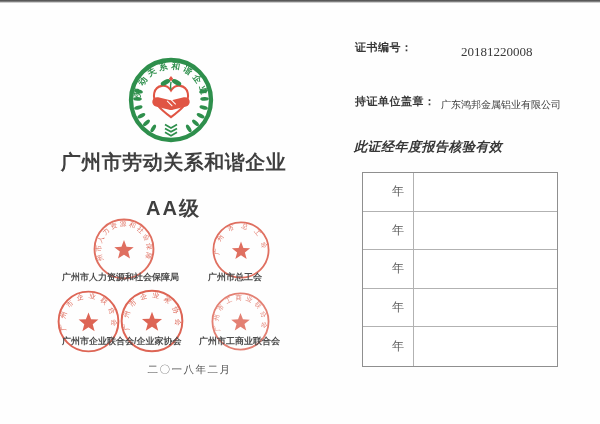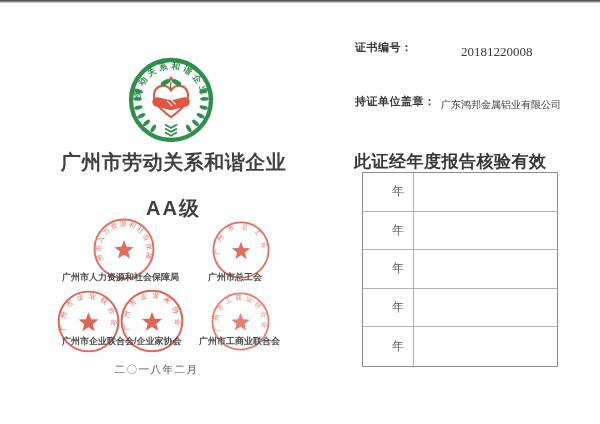--- a/index.html
+++ b/index.html
@@ -44,38 +44,38 @@
   .st4{left:119px;top:288px;width:66px;height:66px;opacity:.88;}
   .st5{left:210px;top:291px;width:61px;height:61px;opacity:.72;}
   .seal-ring{fill:none;stroke:var(--seal);stroke-width:3;}
   .seal-star{fill:var(--seal);}
   .seal-text{font-size:10.5px;fill:var(--seal);}
   .st1 .seal-text{letter-spacing:3px;}
   .st2 .seal-text{letter-spacing:11px;}
   .st3 .seal-text,.st4 .seal-text{letter-spacing:7px;}
   .st5 .seal-text{letter-spacing:5.5px;}
   .issue-date{
-    position:absolute;left:21px;top:363px;width:271px;text-align:center;
+    position:absolute;left:54px;top:363px;width:271px;text-align:center;
     font-size:10.5px;color:#4a4a4a;letter-spacing:1.5px;
   }
   
   .flabel{
     position:absolute;font-size:11px;font-weight:bold;color:#383838;
     letter-spacing:0.5px;white-space:nowrap;
   }
   .cert-no-label{left:355px;top:40px;}
   .holder-label{left:355px;top:94px;}
   .fvalue{
     position:absolute;font-family:"Liberation Serif", serif;color:#3a3a3a;white-space:nowrap;
   }
   .cert-no-value{left:417px;top:44px;font-size:13px;margin-left:44px;}
   .holder-value{left:433px;top:98px;font-size:10px;margin-left:8px;}
   .vtitle{
-    position:absolute;left:354px;top:150px;
-    font-size:17px;font-weight:bold;color:#383838;letter-spacing:0.5px;white-space:nowrap;
+    position:absolute;left:354px;top:138px;
+    font-size:13px;font-weight:bold;color:#383838;letter-spacing:0.5px;white-space:nowrap;font-style:italic;
   }
   .vtable{
     position:absolute;left:362px;top:172px;width:196px;height:195px;
     border:1px solid #8f8f8f;box-sizing:border-box;
     display:grid;grid-template-rows:repeat(5,1fr);
     background:#fff;
   }
   .vrow{display:grid;grid-template-columns:51px 1fr;border-bottom:1px solid #b2b2b2;}
   .vrow:last-child{border-bottom:none;}
   .vyear{

